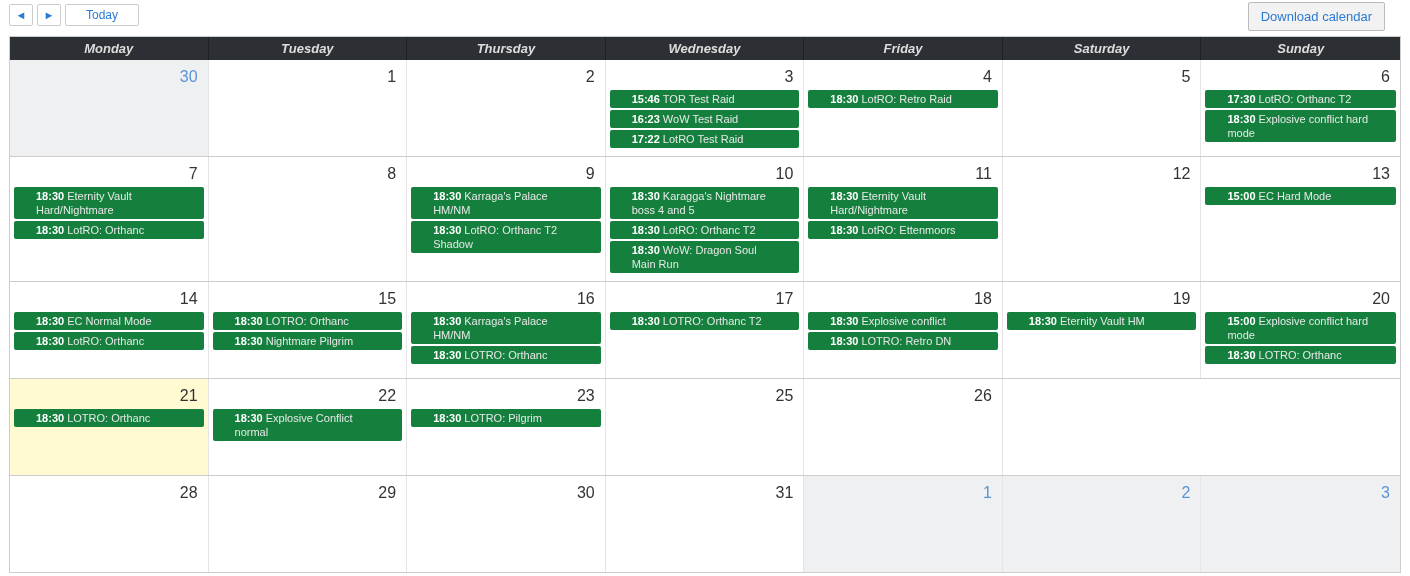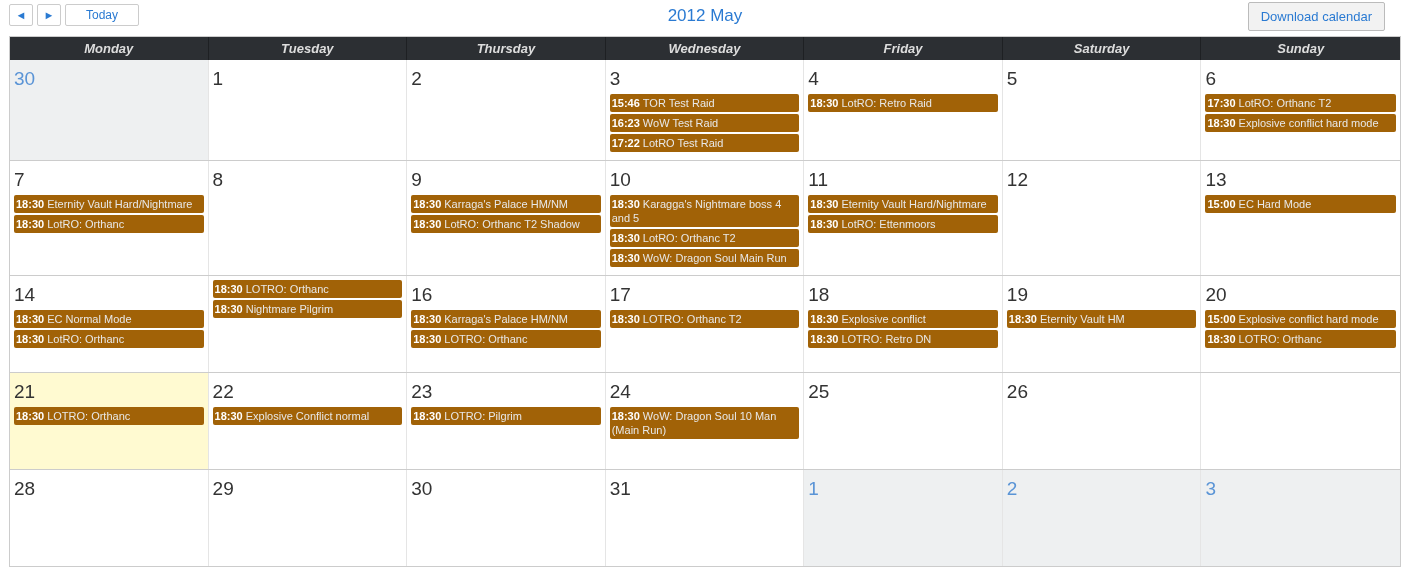--- a/index.html
+++ b/index.html
@@ -97,52 +97,52 @@
     padding: 4px 4px 6px 4px;
     display: flex;
     flex-direction: column;
     min-height: 96px;
     box-sizing: border-box;
   }
   .day-cell:last-child { border-right: none; }
   .day-cell.out { background: #eef0f1; }
   .day-cell.today { background: #fffad1; }
   .day-num {
-    font-size: 19px;
+    text-align: right;
+    font-size: 16px;
     color: #333;
     padding: 4px 6px 4px 0;
     flex: 0 0 auto;
   }
   .day-cell.out .day-num { color: #5a94d6; }
   .events { flex: 1 1 auto; }
   .event {
-    background: #a16207;
+    background: #15803d;
     color: #e8e8e8;
     font-size: 11px;
-    padding: 2px 2px;
+    padding: 2px 22px;
     margin: 0 0 2px 0;
     border-radius: 2px;
     line-height: 14px;
     cursor: pointer;
     overflow: hidden;
   }
   .event .time { font-weight: bold; color: #fff; margin-right: 3px; }
 </style>
 </head>
 <body>
 
 <div class="calendar">
 
   <div class="top-bar">
     <div class="nav-group">
       <button class="nav-btn arrow">◄</button>
       <button class="nav-btn arrow">►</button>
       <button class="nav-btn">Today</button>
     </div>
-    <div class="title">2012 May</div>
     <button class="download-btn">Download calendar</button>
   </div>
 
   <div class="grid">
     <div class="header-row" id="header-row">
         <div class="header-cell">Monday</div>
         <div class="header-cell">Tuesday</div>
         <div class="header-cell">Thursday</div>
         <div class="header-cell">Wednesday</div>
         <div class="header-cell">Friday</div>
@@ -236,20 +236,21 @@
         </div>
         <div class="week-row">
           <div class="day-cell">
             <div class="day-num">14</div>
             <div class="events">
               <div class="event"><span class="time">18:30</span><span>EC Normal Mode</span></div>
               <div class="event"><span class="time">18:30</span><span>LotRO: Orthanc</span></div>
             </div>
           </div>
           <div class="day-cell">
+            <div class="day-num">15</div>
             <div class="events">
               <div class="event"><span class="time">18:30</span><span>LOTRO: Orthanc</span></div>
               <div class="event"><span class="time">18:30</span><span>Nightmare Pilgrim</span></div>
             </div>
           </div>
           <div class="day-cell">
             <div class="day-num">16</div>
             <div class="events">
               <div class="event"><span class="time">18:30</span><span>Karraga's Palace HM/NM</span></div>
               <div class="event"><span class="time">18:30</span><span>LOTRO: Orthanc</span></div>
@@ -295,26 +296,20 @@
               <div class="event"><span class="time">18:30</span><span>Explosive Conflict normal</span></div>
             </div>
           </div>
           <div class="day-cell">
             <div class="day-num">23</div>
             <div class="events">
               <div class="event"><span class="time">18:30</span><span>LOTRO: Pilgrim</span></div>
             </div>
           </div>
           <div class="day-cell">
-            <div class="day-num">24</div>
-            <div class="events">
-              <div class="event"><span class="time">18:30</span><span>WoW: Dragon Soul 10 Man (Main Run)</span></div>
-            </div>
-          </div>
-          <div class="day-cell">
             <div class="day-num">25</div>
             <div class="events"></div>
           </div>
           <div class="day-cell">
             <div class="day-num">26</div>
             <div class="events"></div>
           </div>
           <div class="day-cell">
             <div class="events"></div>
           </div>

